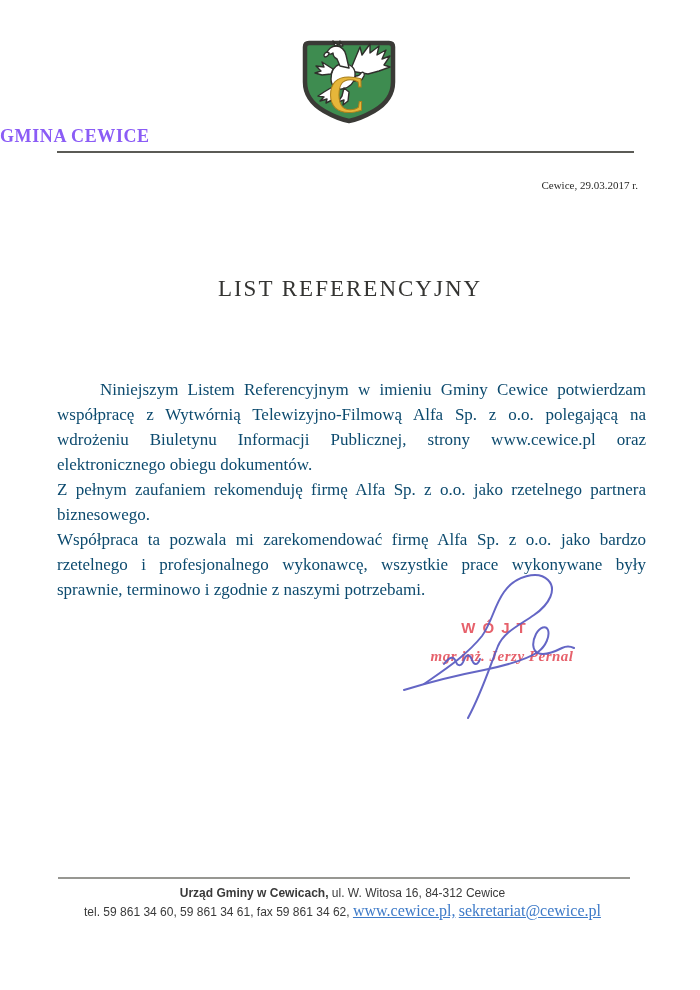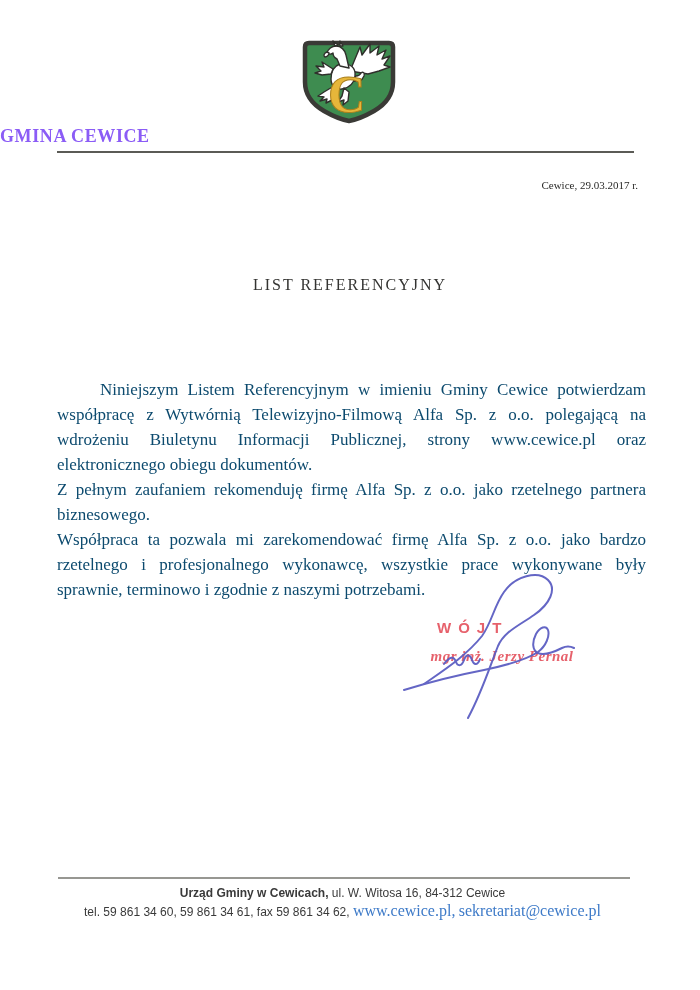--- a/index.html
+++ b/index.html
@@ -16,30 +16,30 @@
   }
   .header-rule {
     position:absolute; left:57px; top:151px; width:577px; height:2px;
     background:#5b5b56;
   }
   .date-line {
     position:absolute; right:62px; top:179px; font-size:11px; color:#2a2a28;
   }
   .doc-title {
     position:absolute; left:0; top:276px; width:700px; text-align:center;
-    font-size:16px; letter-spacing:2px; color:#343432;
+    font-size:23px; letter-spacing:2px; color:#343432;
   }
   .body-text {
     position:absolute; left:57px; top:377px; width:589px;
     font-size:17px; line-height:25px; text-align:justify; color:#0c4a6e;
   }
   .body-text p { margin:0; }
   .body-text p.indent-first { text-indent:43px; }
   .stamp-title {
-    position:absolute; left:437px; top:619px; width:120px; text-align:left;
+    position:absolute; left:437px; top:619px; width:120px; text-align:center;
     font-family:"Liberation Sans", sans-serif;
     font-size:15px; font-weight:bold; letter-spacing:7px; color:#e4505c;
     opacity:0.9;
   }
   .stamp-name {
     position:absolute; left:421px; top:648px; width:162px; text-align:center;
     font-size:15px; font-weight:bold; font-style:italic; letter-spacing:0.5px;
     color:#e4505c; opacity:0.9;
   }
   .ink-signature { position:absolute; left:396px; top:572px; width:190px; height:148px; }
@@ -49,21 +49,21 @@
   }
   .footer {
     position:absolute; left:0; top:886px; width:685px; text-align:center;
     font-family:"Liberation Sans", sans-serif; font-size:12px; color:#3a3a3a;
   }
   .footer .line1 { line-height:15px; }
   .footer .line1 b { font-weight:bold; }
   .footer .line2 { line-height:20px; }
   .footer a.doc-link {
     font-family:"Liberation Serif", serif; font-size:16px; color:#3d7ac8;
-    cursor:pointer;
+    text-decoration:underline; cursor:pointer;
   }
 </style>
 </head>
 <body>
 
 <div class="page">
 
   <svg class="crest" viewBox="0 0 94 84" xmlns="http://www.w3.org/2000/svg">
 
     <path d="M 7,3 H 87 Q 91,3 91,7 V 42 Q 91,60 72,71 Q 58,79 47,81 Q 36,79 22,71 Q 3,60 3,42 V 7 Q 3,3 7,3 Z" fill="#3e8c50" stroke="#3a3a36" stroke-width="4.5"></path>

